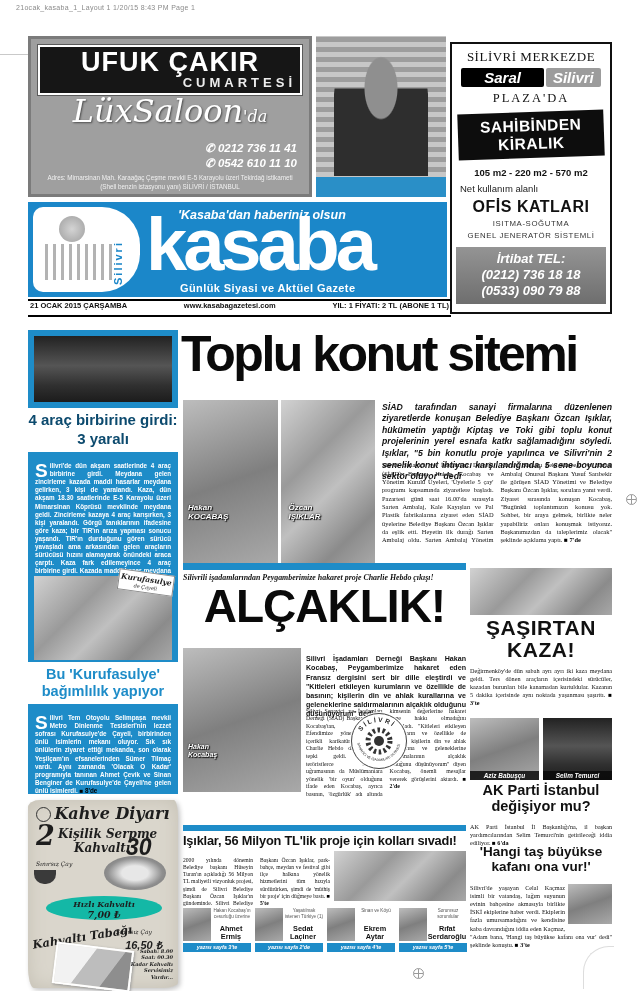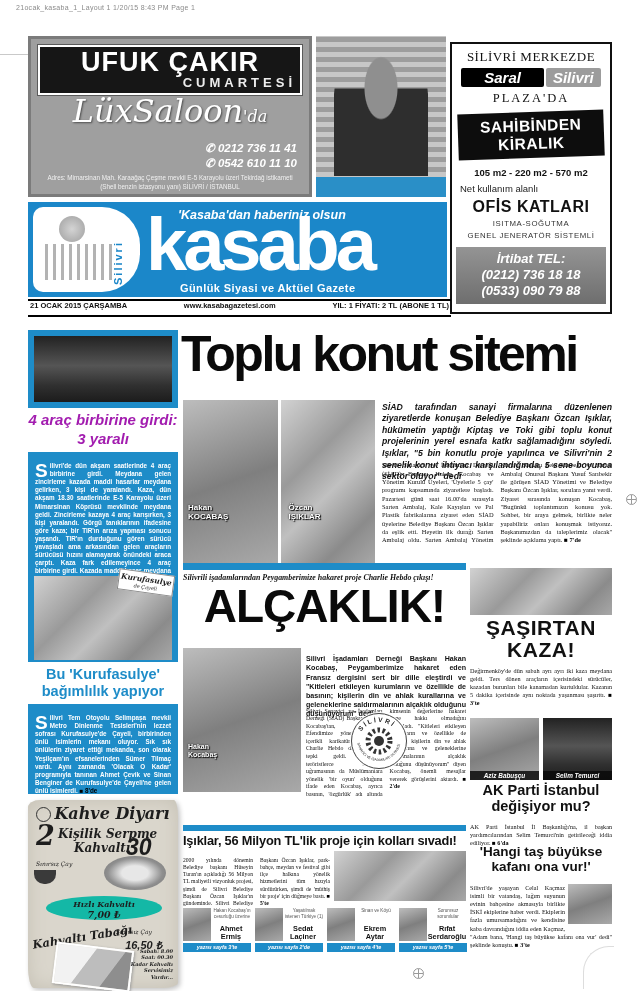--- a/index.html
+++ b/index.html
@@ -4,21 +4,21 @@
 <style>
   html,body{margin:0;padding:0;background:#ffffff;}
   .page{position:relative;width:640px;height:991px;background:#fff;overflow:hidden;
         font-family:"Liberation Sans",sans-serif;color:#111;}
   .abs{position:absolute;}
   
   .photo{background:linear-gradient(135deg,#d2d2d2 0%,#9a9a9a 35%,#c0c0c0 55%,#8b8b8b 80%,#a8a8a8 100%);}
   .photo.dark{background:linear-gradient(180deg,#222 0%,#555 45%,#303030 75%,#1c1c1c 100%);}
   .photo.mid{background:linear-gradient(160deg,#bdbdbd 0%,#7f7f7f 50%,#a9a9a9 100%);}
   .jump{font-weight:bold;color:#000;font-style:normal;}
-  .caption-on-photo{position:absolute;color:#fff;font-weight:bold;
+  .caption-on-photo{position:absolute;color:#fff;font-style:italic;font-weight:bold;
      font-size:8px;line-height:1.05;text-shadow:0 0 2px #000,1px 1px 1px #000;}
   .serifbody{font-family:"Liberation Serif",serif;text-align:justify;}
   .cols2{column-count:2;column-gap:7px;}
   
   .print-line{left:16px;top:4px;font-size:7px;color:#8a8a8a;letter-spacing:.3px;}
   .edge-line{left:0;top:54px;width:36px;height:1px;background:#c9c9c9;}
   
   .saloon{left:28px;top:36px;width:284px;height:161px;background:#9f9f9f;
           border:3px solid #7b7b7b;box-sizing:border-box;}
   .saloon .ufukbox{margin:6px auto 0;width:252px;background:#161616;border:2px solid #fff;
@@ -74,22 +74,22 @@
         font-size:74px;line-height:.95;letter-spacing:-4px;}
   .mast-sub{position:absolute;left:152px;bottom:3px;color:#fff;font-weight:bold;
         font-size:11px;letter-spacing:.4px;}
   .dateline{left:28px;top:299px;width:419px;height:14px;border-top:2px solid #000;
         border-bottom:2px solid #000;display:flex;justify-content:space-between;
         align-items:flex-start;font-size:7.5px;font-weight:bold;padding:0 2px;box-sizing:content-box;}
   
   .left-panel{left:28px;top:330px;width:150px;height:464px;background:#1e8cc8;}
   .lp-photo1{position:absolute;left:6px;top:6px;width:138px;height:66px;}
   .lp-h1{position:absolute;left:0;top:78px;width:150px;height:44px;background:#fff;
-        color:#a21caf;font-weight:bold;font-size:15px;line-height:1.25;text-align:center;
-        display:flex;align-items:center;justify-content:center;font-style:italic;}
+        color:#0c4a6e;font-weight:bold;font-size:15px;line-height:1.25;text-align:center;
+        display:flex;align-items:center;justify-content:center;}
   .lp-b1{position:absolute;left:7px;top:126px;width:136px;color:#fff;font-weight:bold;
         font-size:6.3px;line-height:1.28;text-align:justify;}
   .lp-b1::first-letter,.lp-b2::first-letter{float:left;font-size:19px;line-height:15px;
         padding:1px 2px 0 0;font-weight:bold;}
   .lp-photo2{position:absolute;left:6px;top:246px;width:138px;height:84px;}
   .stamp{position:absolute;right:-2px;top:-4px;width:54px;background:#fff;border:1px solid #888;
         transform:rotate(8deg);text-align:center;color:#222;padding:2px 0;}
   .stamp .s1{font-family:"DejaVu Serif",serif;font-style:italic;font-weight:bold;font-size:7.5px;}
   .stamp .s2{font-family:"DejaVu Serif",serif;font-style:italic;font-size:5px;}
   .lp-h2{position:absolute;left:0;top:332px;width:150px;height:42px;background:#fff;

